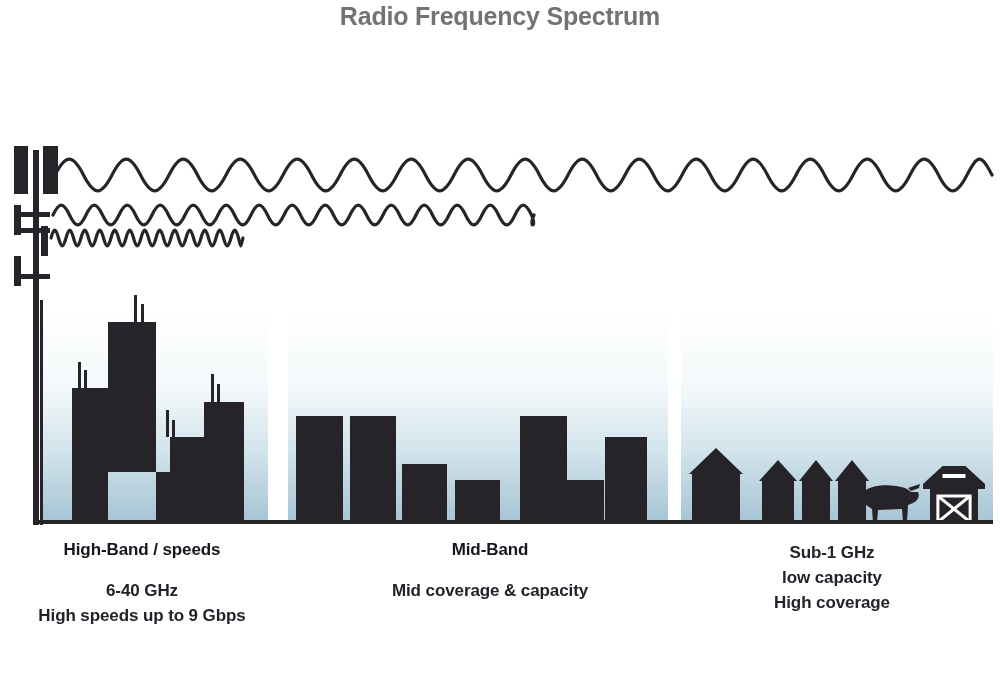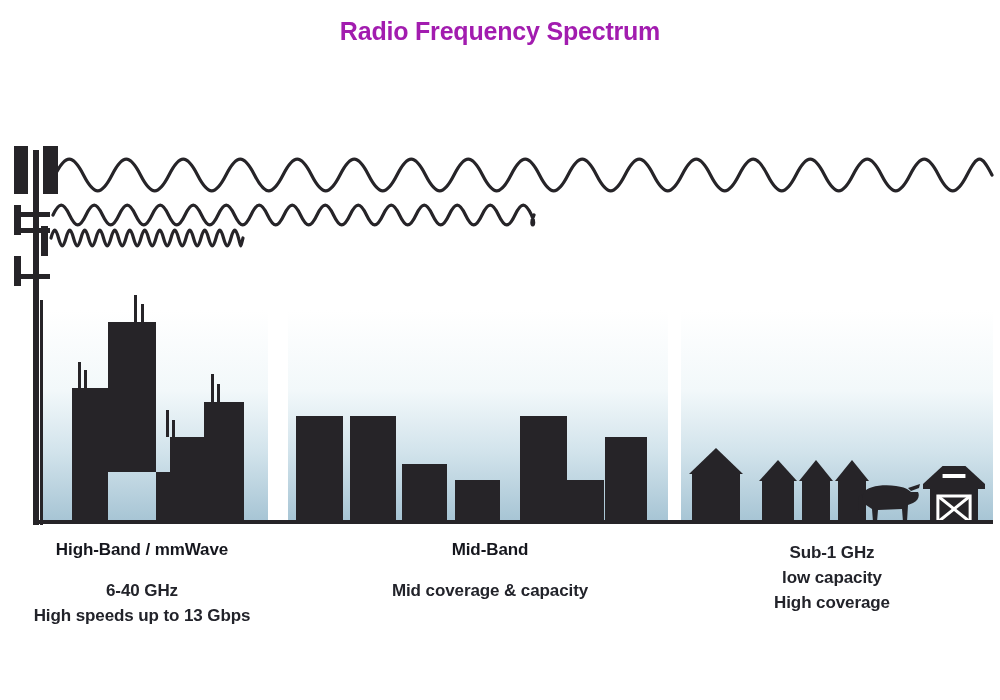--- a/index.html
+++ b/index.html
@@ -17,27 +17,27 @@
   }
   #stage {
     position: absolute;
     left: 0; top: 0;
     width: 1000px;
     height: 700px;
   }
   #title {
     position: absolute;
     left: 0;
-    top: 17px;
+    top: 2px;
     width: 1000px;
     text-align: center;
     font-size: 25px;
     font-weight: bold;
     letter-spacing: -0.2px;
-    color: #a21caf;
+    color: #737373;
   }
   .art {
     position: absolute;
     left: 0;
     top: 0;
     width: 1000px;
     height: 700px;
     pointer-events: none;
   }
   .col-labels {
@@ -152,23 +152,23 @@
             <line x1="970.12" y1="496" x2="937.88" y2="522" stroke="#ffffff" stroke-width="3"></line>
           </g>
         </g>
         <rect x="33" y="520" width="960" height="4" fill="#262428"></rect>
       </g>
   </svg>
 
   <div class="col-labels">
 
     <div class="col col-high">
-      <div class="col-head">High-Band / mmWave</div>
+      <div class="col-head">High-Band / speeds</div>
       <div class="col-line">6-40 GHz</div>
-      <div class="col-line">High speeds up to 13 Gbps</div>
+      <div class="col-line">High speeds up to 9 Gbps</div>
     </div>
 
     <div class="col col-mid">
       <div class="col-head">Mid-Band</div>
       <div class="col-line">Mid coverage &amp; capacity</div>
     </div>
 
     <div class="col col-low">
       <div class="col-line">Sub-1 GHz</div>
       <div class="col-line">low capacity</div>

